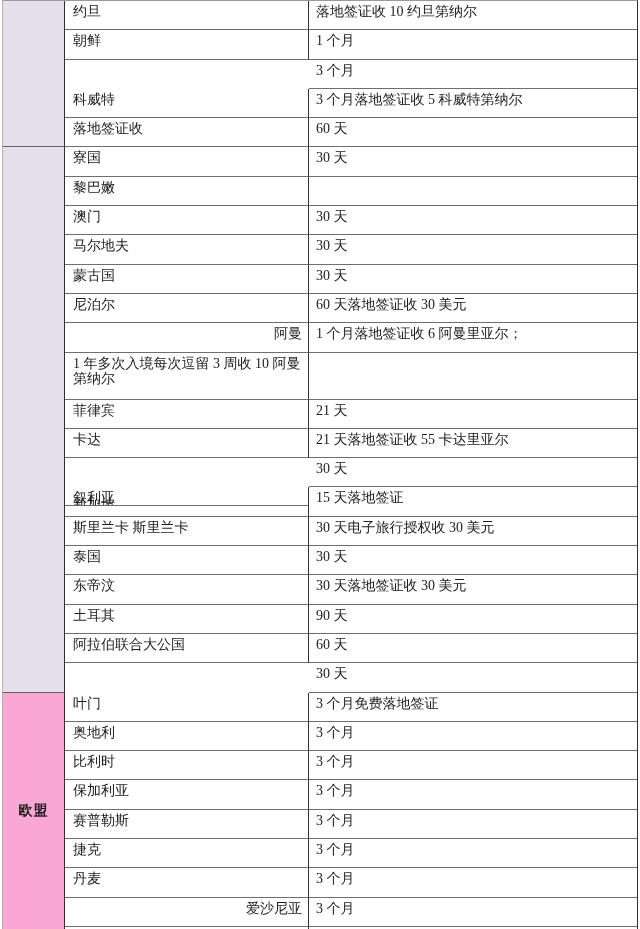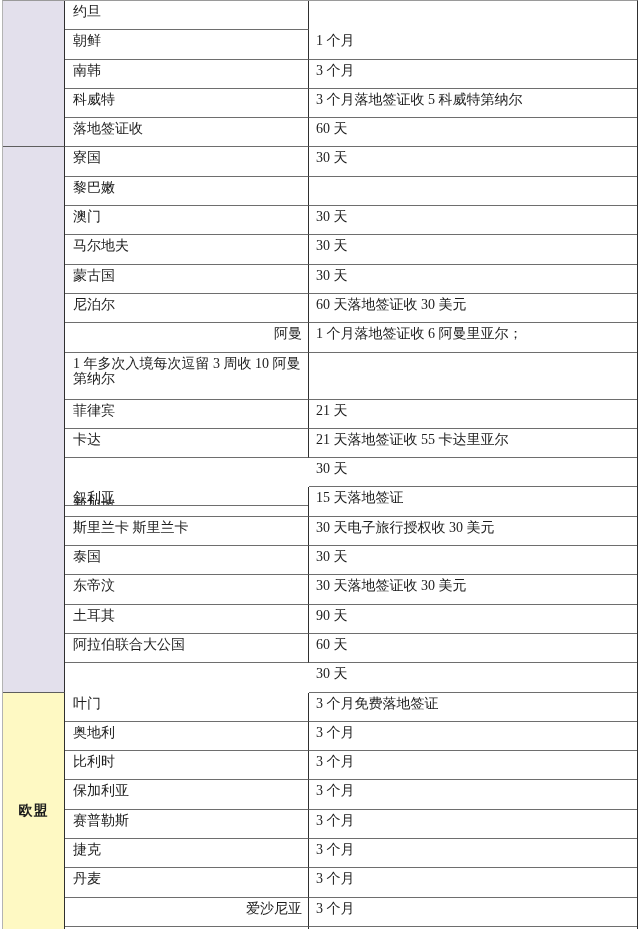--- a/index.html
+++ b/index.html
@@ -30,21 +30,21 @@
   .gcell {
     grid-column: 1;
     border-right: 1px solid #2f2f2f;
     border-bottom: 1px solid #5e5e5e;
     display: flex;
     align-items: center;
     justify-content: center;
     box-sizing: border-box;
   }
   .g-purple { background: #e3e0ec; }
-  .g-green  { background: #fef9c3; }
+  .g-green  { background: #f9a8d4; }
   .glabel {
     font-weight: bold;
     letter-spacing: 1px;
   }
   .c2 {
     grid-column: 2;
     border-right: 1px solid #2f2f2f;
     border-bottom: 1px solid #6e6e6e;
     padding: 3px 6px 8px 8px;
     box-sizing: border-box;
@@ -57,23 +57,23 @@
     box-sizing: border-box;
     overflow: hidden;
   }
   .nb { border-bottom: none; }
 </style>
 </head>
 <body>
 
 <div id="tbl" style="grid-template-rows: 29.3px 29.3px 29.3px 29.3px 29.3px 29.3px 29.3px 29.3px 29.3px 29.3px 29.3px 29.3px 47px 29.3px 29.3px 29.3px 29.3px 29.3px 29.3px 29.3px 29.3px 29.3px 29.3px 29.3px 29.3px 29.3px 29.3px 29.3px 29.3px 29.3px 29.3px minmax(0px, 1fr);">
     <div class="c2" style="grid-row: 1;">约旦</div>
+    <div class="c3" style="grid-row: 1;">落地签证收 10 约旦第纳尔</div>
     <div class="c2" style="grid-row: 2;">朝鲜</div>
     <div class="c3" style="grid-row: 2;">1 个月</div>
-    <div class="c2" style="grid-row: 3;">南韩</div>
     <div class="c3" style="grid-row: 3;">3 个月</div>
     <div class="c2" style="grid-row: 4;">科威特</div>
     <div class="c3" style="grid-row: 4;">3 个月落地签证收 5 科威特第纳尔</div>
     <div class="c2" style="grid-row: 5;">落地签证收</div>
     <div class="c3" style="grid-row: 5;">60 天</div>
     <div class="c2" style="grid-row: 6;">寮国</div>
     <div class="c3" style="grid-row: 6;">30 天</div>
     <div class="c2" style="grid-row: 7;">黎巴嫩</div>
     <div class="c3" style="grid-row: 7;"></div>
     <div class="c2" style="grid-row: 8;">澳门</div>

